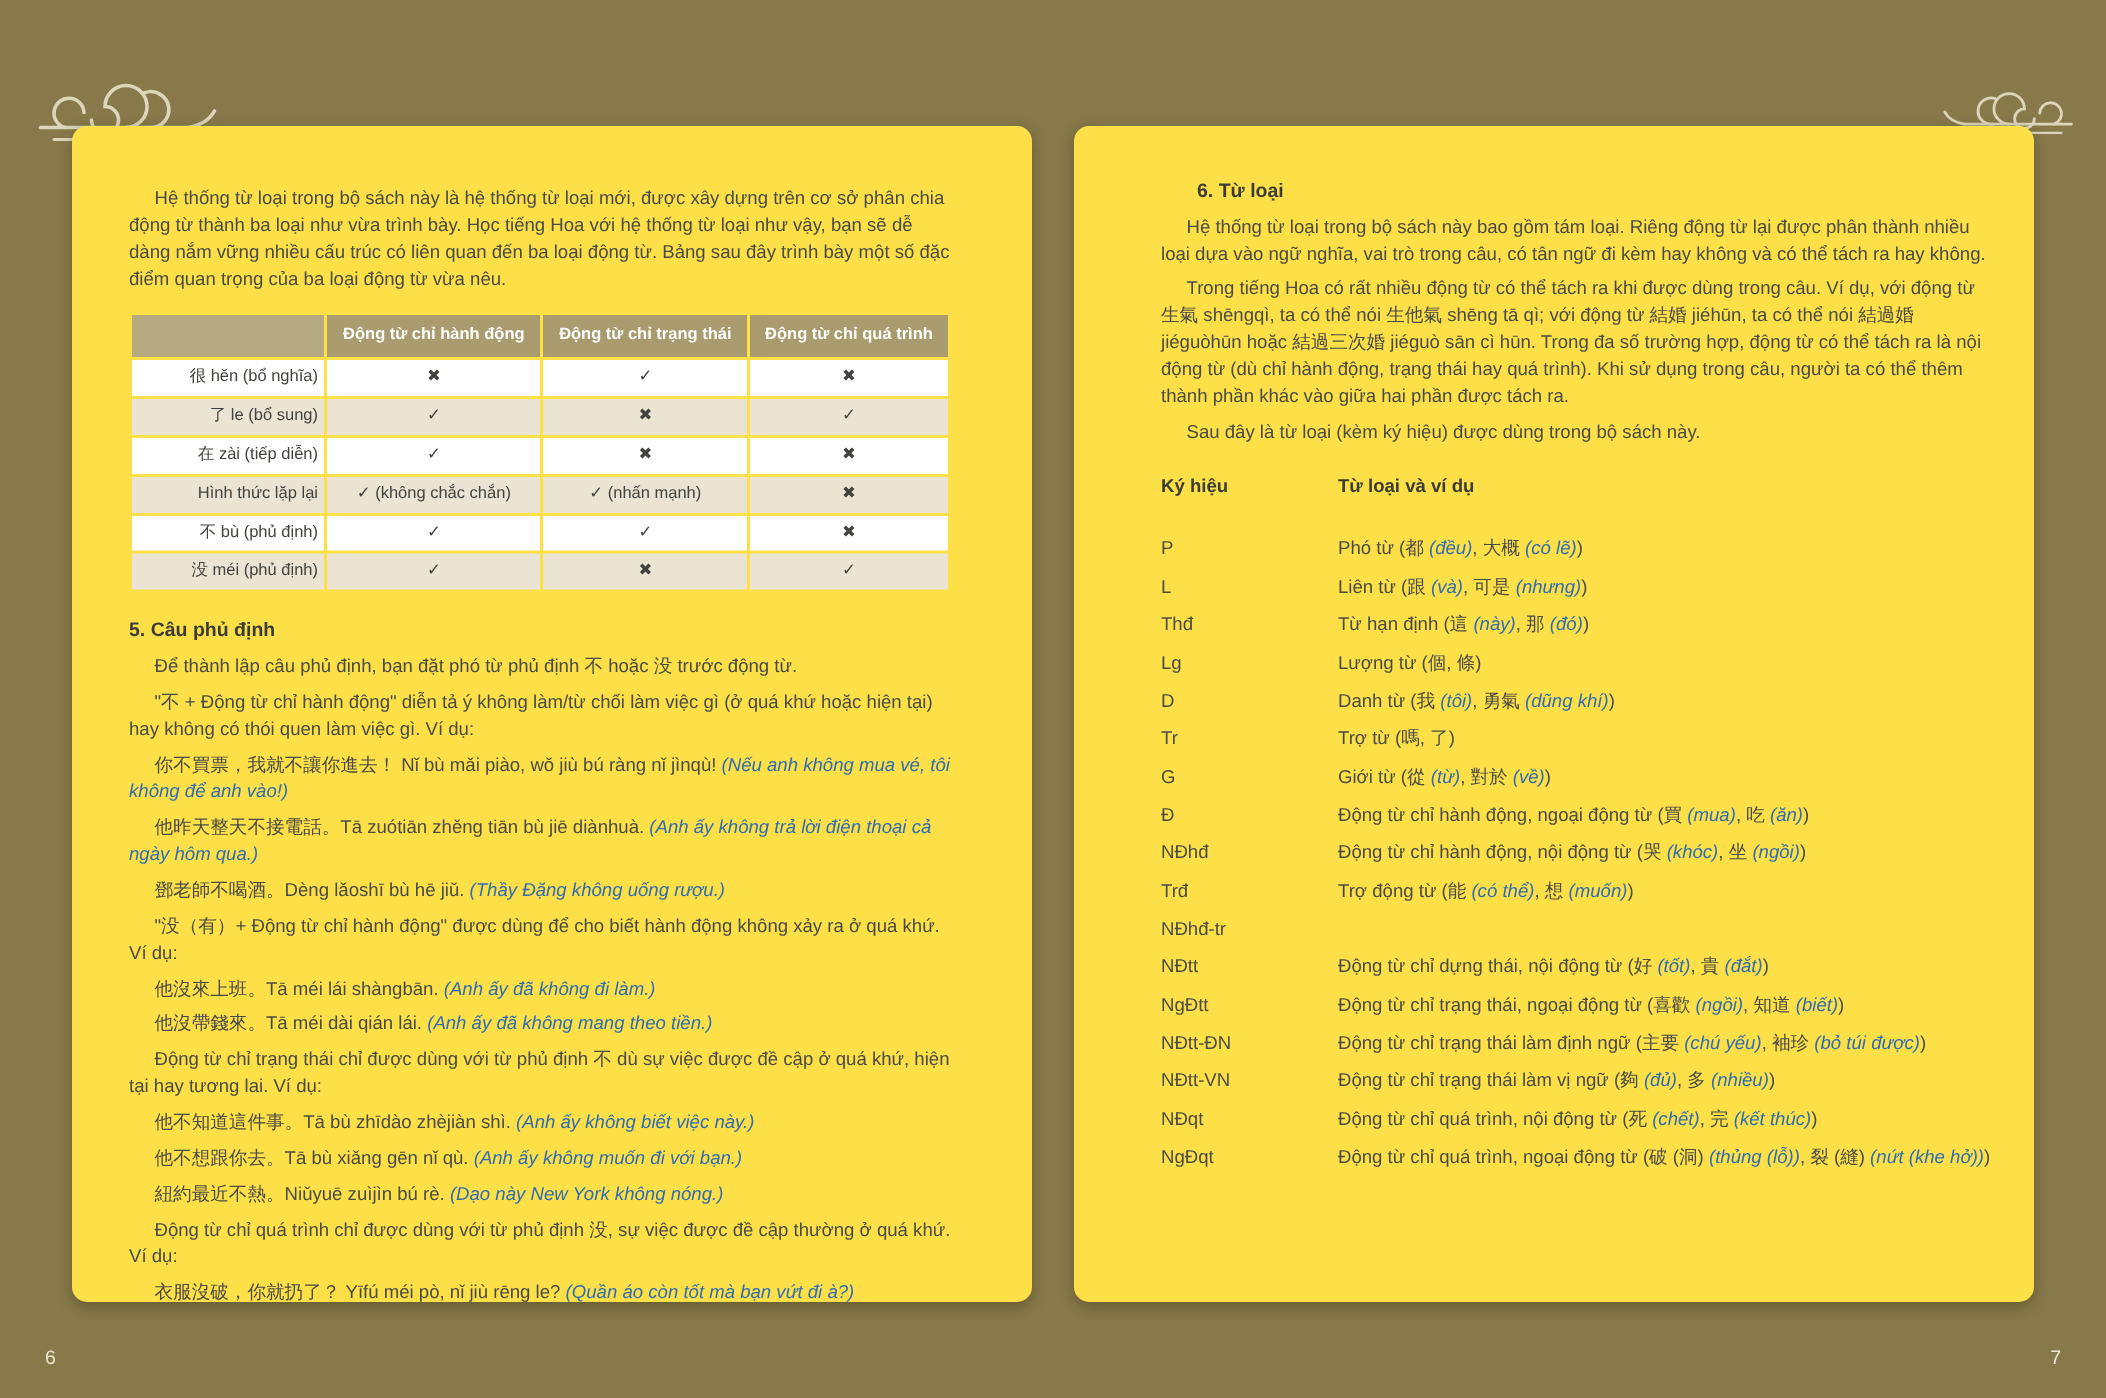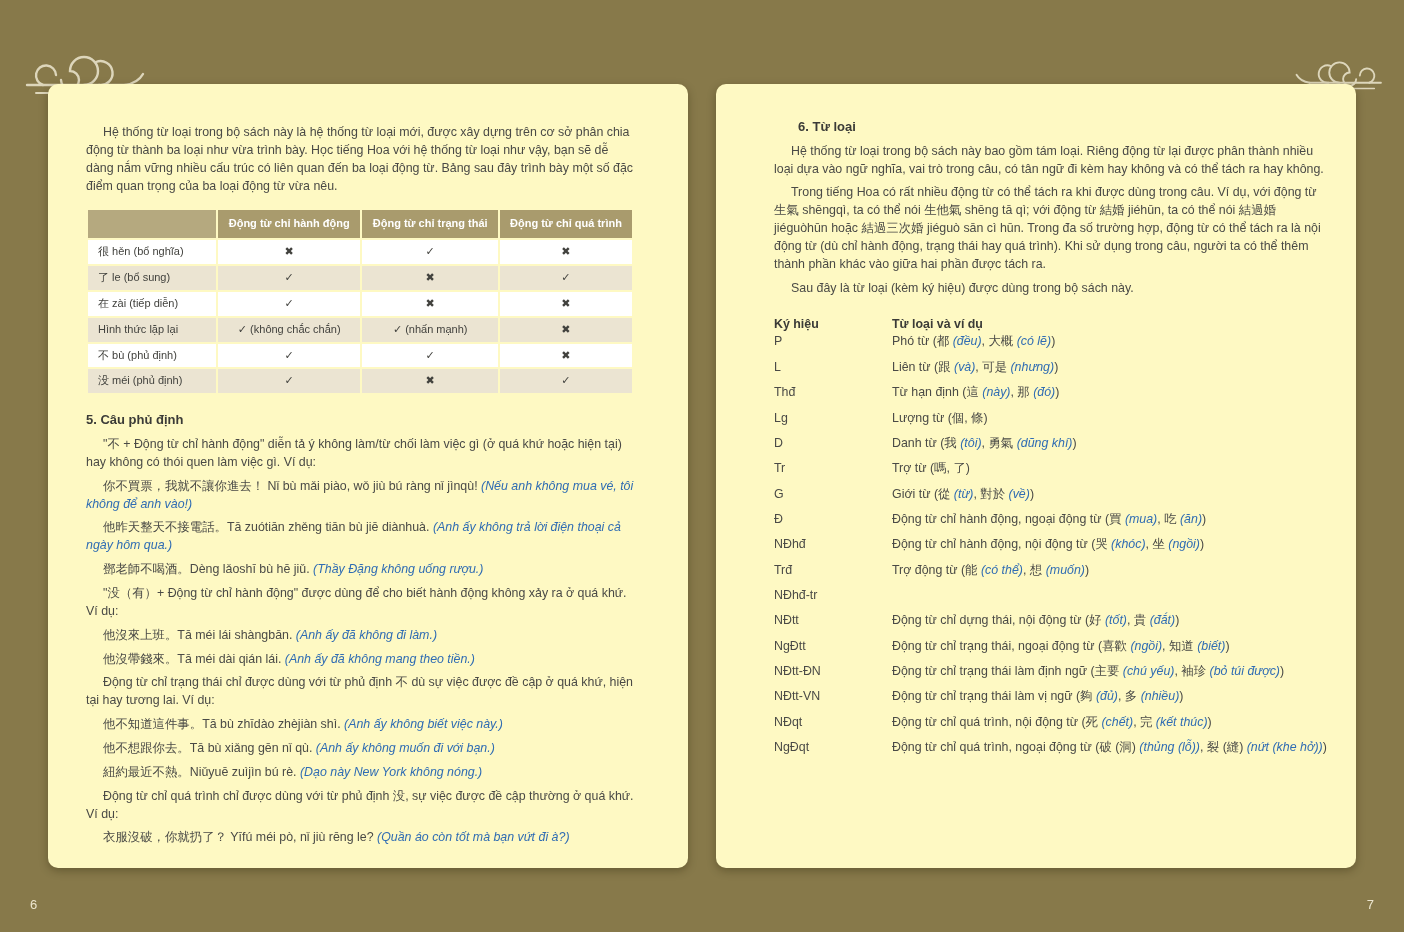--- a/index.html
+++ b/index.html
@@ -10,21 +10,21 @@
     font-family:"Liberation Sans","DejaVu Sans",sans-serif;
     overflow:hidden;
     color:#4a4a46;
   }
   .cloud { position:absolute; pointer-events:none; }
   .cloud-left  { left:20px;  top:40px; }
   .cloud-right { right:18px; top:46px; transform:scaleX(-1); }
 
   .page {
     position:absolute; top:84px; width:640px; height:784px;
-    background:#fef9c3; border-radius:10px;
+    background:#fde047; border-radius:10px;
     box-shadow:0 3px 9px rgba(40,33,10,.35);
     overflow:hidden;
   }
   .page-left  { left:48px; }
   .page-right { left:716px; }
   .inner { font-size:12.4px; line-height:1.44; color:#4a4a46; }
   .page-left  .inner { padding:34px 54px 0 38px; }
   .page-right .inner { padding:34px 24px 0 58px; }
 
   .para { text-indent:17px; margin-top:6px; }
@@ -38,25 +38,25 @@
     width:100%; border-collapse:separate; border-spacing:2px;
     margin:13px 0 12px; font-size:11px;
   }
   .vtab th {
     background:#a99b6d; color:#fff; font-weight:700;
     padding:6px 2px; text-align:center;
   }
   .vtab th.corner { background:#b5a97f; width:128px; }
   .vtab td { padding:4px 4px; text-align:center; background:#fff; color:#42423e; }
   .vtab tr.alt td { background:#ebe4d2; }
-  .vtab td.rowlabel { text-align:left; padding-left:10px; }
+  .vtab td.rowlabel { text-align:right; padding-left:10px; }
   .vtab td.x { font-weight:700; }
 
   .symbols { margin-top:18px; }
-  .sym-head { display:flex; font-weight:700; color:#3b3b37; margin-bottom:0; }
+  .sym-head { display:flex; font-weight:700; color:#3b3b37; margin-bottom:24px; }
   .sym-row  { display:flex; margin-bottom:7.5px; }
   .sym-code { flex:0 0 118px; }
   .sym-desc { flex:1; }
 
   .pageno { position:absolute; bottom:20px; color:#ece6cf; font-size:13px; }
   .pageno-left  { left:30px; }
   .pageno-right { right:30px; }
 </style>
 </head>
 <body>
@@ -130,20 +130,21 @@
             <td class="rowlabel">没 méi (phủ định)</td>
             <td class="ok">✓</td>
             <td class="x">✖</td>
             <td class="ok">✓</td>
           </tr>
         </tbody>
     </table>
 
     <h3 class="sec-title">5. Câu phủ định</h3>
     <div id="left-blocks">
+        <p class="para"><span>Để thành lập câu phủ định, bạn đặt phó từ phủ định 不 hoặc 没 trước động từ.</span></p>
         <p class="para"><span>"不 + Động từ chỉ hành động" diễn tả ý không làm/từ chối làm việc gì (ở quá khứ hoặc hiện tại) hay không có thói quen làm việc gì. Ví dụ:</span></p>
         <p class="example"><span>你不買票，我就不讓你進去！ Nǐ bù mǎi piào, wǒ jiù bú ràng nǐ jìnqù! </span><span class="seg-vn">(Nếu anh không mua vé, tôi không để anh vào!)</span></p>
         <p class="example"><span>他昨天整天不接電話。Tā zuótiān zhěng tiān bù jiē diànhuà. </span><span class="seg-vn">(Anh ấy không trả lời điện thoại cả ngày hôm qua.)</span></p>
         <p class="example"><span>鄧老師不喝酒。Dèng lǎoshī bù hē jiǔ. </span><span class="seg-vn">(Thầy Đặng không uống rượu.)</span></p>
         <p class="para"><span>"没（有）+ Động từ chỉ hành động" được dùng để cho biết hành động không xảy ra ở quá khứ. Ví dụ:</span></p>
         <p class="example"><span>他沒來上班。Tā méi lái shàngbān. </span><span class="seg-vn">(Anh ấy đã không đi làm.)</span></p>
         <p class="example"><span>他沒帶錢來。Tā méi dài qián lái. </span><span class="seg-vn">(Anh ấy đã không mang theo tiền.)</span></p>
         <p class="para"><span>Động từ chỉ trạng thái chỉ được dùng với từ phủ định 不 dù sự việc được đề cập ở quá khứ, hiện tại hay tương lai. Ví dụ:</span></p>
         <p class="example"><span>他不知道這件事。Tā bù zhīdào zhèjiàn shì. </span><span class="seg-vn">(Anh ấy không biết việc này.)</span></p>
         <p class="example"><span>他不想跟你去。Tā bù xiǎng gēn nǐ qù. </span><span class="seg-vn">(Anh ấy không muốn đi với bạn.)</span></p>

